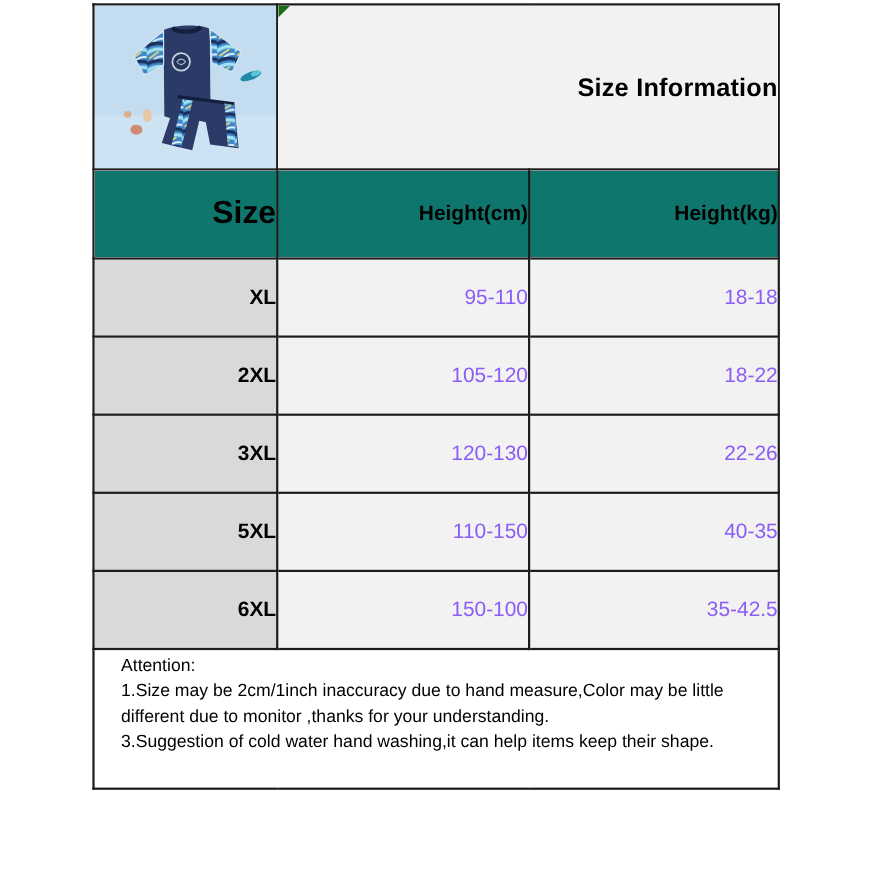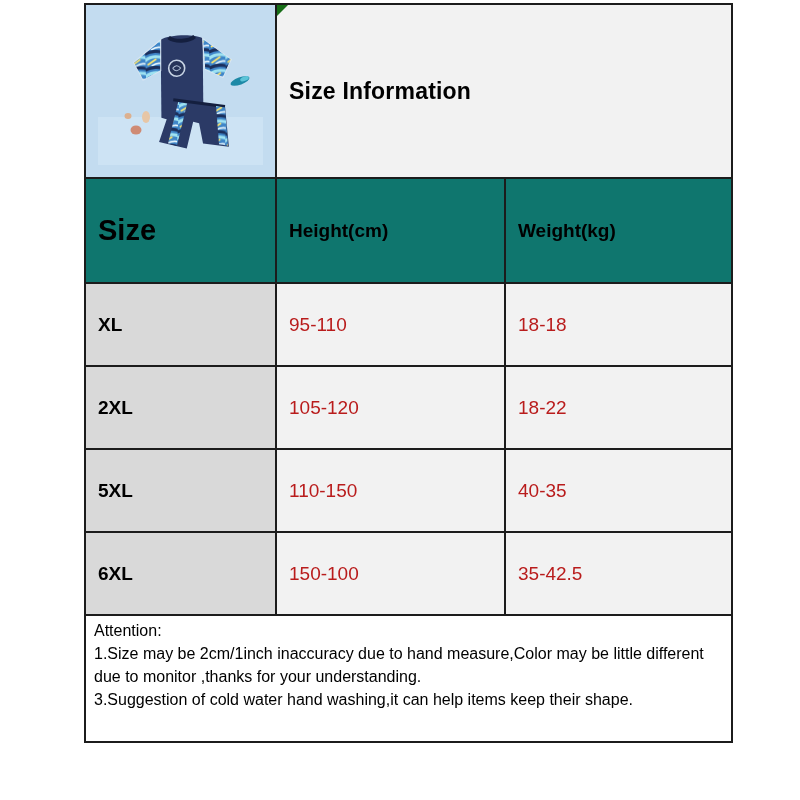--- a/index.html
+++ b/index.html
@@ -15,23 +15,23 @@
     position: absolute;
     left: 84px;
     top: 3px;
   }
   table.size-table {
     border-collapse: collapse;
     table-layout: fixed;
   }
   table.size-table td {
     border: 2px solid #1c1c1c;
-    text-align: left;
+    text-align: right;
     vertical-align: middle;
-    padding: 12px;
+    padding: 0;
     overflow: hidden;
   }
   .photo-cell {
     background: #c3dcf0;
     height: 148px;
   }
   .photo-cell svg { display: block; }
   .info-cell {
     background: #f2f2f2;
     position: relative;
@@ -50,37 +50,37 @@
   }
   tr.header-row td {
     background: #0f766e;
     height: 79px;
     font-weight: bold;
     font-size: 19px;
   }
   tr.header-row td.size-head {
     font-size: 29px;
   }
-  tr.data-row { height: 83px; }
+  tr.data-row { height: 71px; }
   tr.data-row td {
     background: #f2f2f2;
     font-size: 19px;
     font-weight: normal;
-    color: #b91c1c;
+    color: #8b5cf6;
   }
   tr.data-row td.size-col {
     background: #d9d9d9;
     font-weight: bold;
     color: #000000;
   }
   .attention-cell {
     background: #ffffff;
     text-align: left !important;
     vertical-align: top !important;
-    padding: 3px 8px !important;
+    padding: 3px 24px !important;
     font-size: 16px;
     line-height: 23px;
     height: 119px;
   }
 </style>
 </head>
 <body>
 
 <div class="sheet">
   <table class="size-table">
@@ -134,32 +134,37 @@
       </td>
       <td class="info-cell" colspan="2">
         <span class="corner-triangle"></span>
         <span>Size Information</span>
       </td>
     </tr>
 
     <tr class="header-row">
       <td class="size-head">Size</td>
       <td>Height(cm)</td>
-      <td>Weight(kg)</td>
+      <td>Height(kg)</td>
     </tr>
 
     <tr class="data-row">
       <td class="size-col">XL</td>
       <td>95-110</td>
       <td>18-18</td>
     </tr>
     <tr class="data-row">
       <td class="size-col">2XL</td>
       <td>105-120</td>
       <td>18-22</td>
+    </tr>
+    <tr class="data-row">
+      <td class="size-col">3XL</td>
+      <td>120-130</td>
+      <td>22-26</td>
     </tr>
     <tr class="data-row">
       <td class="size-col">5XL</td>
       <td>110-150</td>
       <td>40-35</td>
     </tr>
     <tr class="data-row">
       <td class="size-col">6XL</td>
       <td>150-100</td>
       <td>35-42.5</td>

